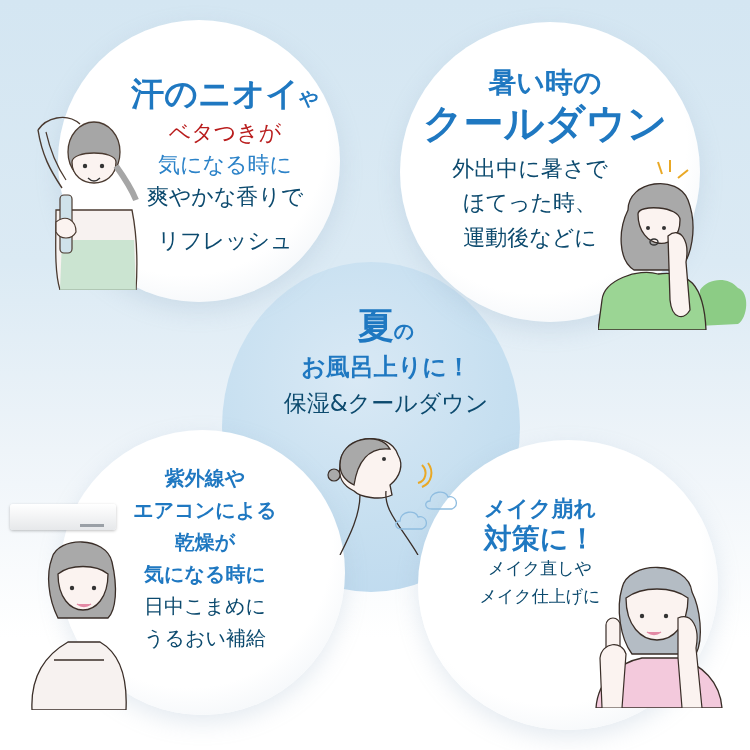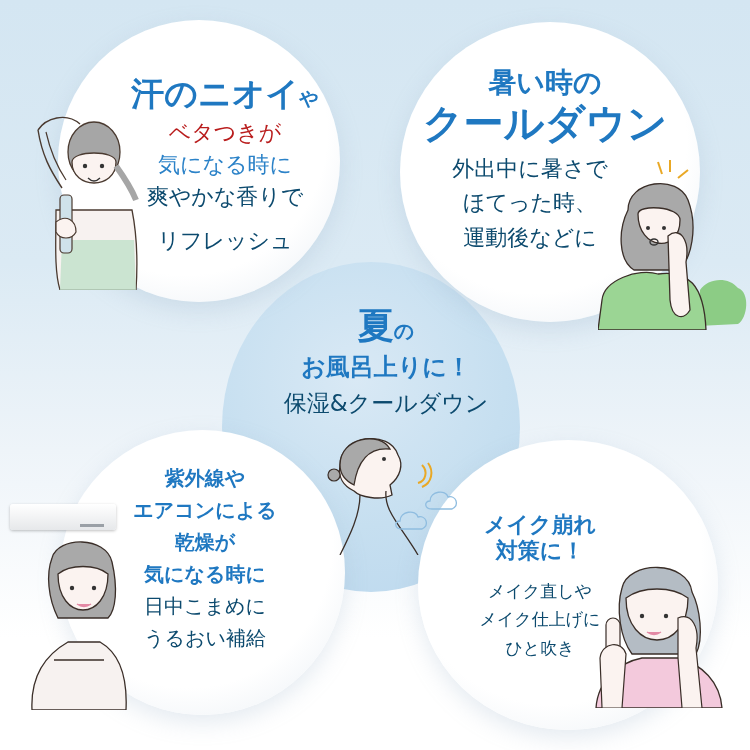--- a/index.html
+++ b/index.html
@@ -122,26 +122,25 @@
 <svg class="fig" style="left:24px; top:538px;" width="110" height="172" viewBox="0 0 110 172">
   <path d="M28 20 C34 -2 82 -2 88 24 C94 50 92 72 84 80 L34 80 C24 60 22 36 28 20Z" fill="#a9a9a9" stroke="#3a2e28" stroke-width="1.3"></path>
   <path d="M34 36 C34 84 84 84 84 36 C72 26 46 26 34 36Z" fill="#fbf3f0" stroke="#3a2e28" stroke-width="1.3"></path>
   <circle cx="48" cy="50" r="2.2" fill="#333"></circle>
   <circle cx="70" cy="50" r="2.2" fill="#333"></circle>
   <path d="M53 66 Q60 71 67 66" fill="#e48aa5" stroke="#e48aa5" stroke-width="1.4"></path>
   <path d="M8 172 C6 130 30 112 44 104 L76 104 C90 112 104 130 102 172Z" fill="#f7f2f0" stroke="#3a2e28" stroke-width="1.3"></path>
   <path d="M30 122 L80 122" stroke="#3a2e28" stroke-width="1.3"></path>
 </svg>
 
-<div class="txt" style="left:470px; top:512px; width:140px;">
+<div class="txt" style="left:470px; top:496px; width:140px;">
   <div class="blue" style="font-size:22px;">メイク崩れ</div>
-  <div class="blue" style="font-size:22px; margin-bottom:16px;">対策に！</div>
+  <div class="blue" style="font-size:28px; margin-bottom:2px;">対策に！</div>
   <div class="black" style="font-size:17px; margin-bottom:8px;">メイク直しや</div>
   <div class="black" style="font-size:17px; margin-bottom:8px;">メイク仕上げに</div>
-  <div class="black" style="font-size:17px;">ひと吹き</div>
 </div>
 
 <svg class="fig" style="left:592px; top:558px;" width="134" height="150" viewBox="0 0 134 150">
   <path d="M30 30 C36 2 96 2 100 34 C108 50 112 80 104 96 L40 96 C28 80 24 50 30 30Z" fill="#b4bcc4" stroke="#3a2e28" stroke-width="1.3"></path>
   <path d="M34 40 C34 96 96 96 96 40 C80 28 50 28 34 40Z" fill="#fbf3f0" stroke="#3a2e28" stroke-width="1.3"></path>
   <circle cx="50" cy="58" r="2.2" fill="#333"></circle>
   <circle cx="74" cy="58" r="2.2" fill="#333"></circle>
   <path d="M55 74 Q62 79 69 74" fill="#e48aa5" stroke="#e48aa5" stroke-width="1.4"></path>
   <path d="M4 150 C6 120 30 104 50 100 L86 100 C110 106 128 124 130 150Z" fill="#f3c9dc" stroke="#3a2e28" stroke-width="1.3"></path>
   <rect x="14" y="60" width="14" height="50" rx="7" fill="#fbf3f0" stroke="#3a2e28" stroke-width="1.2"></rect>

